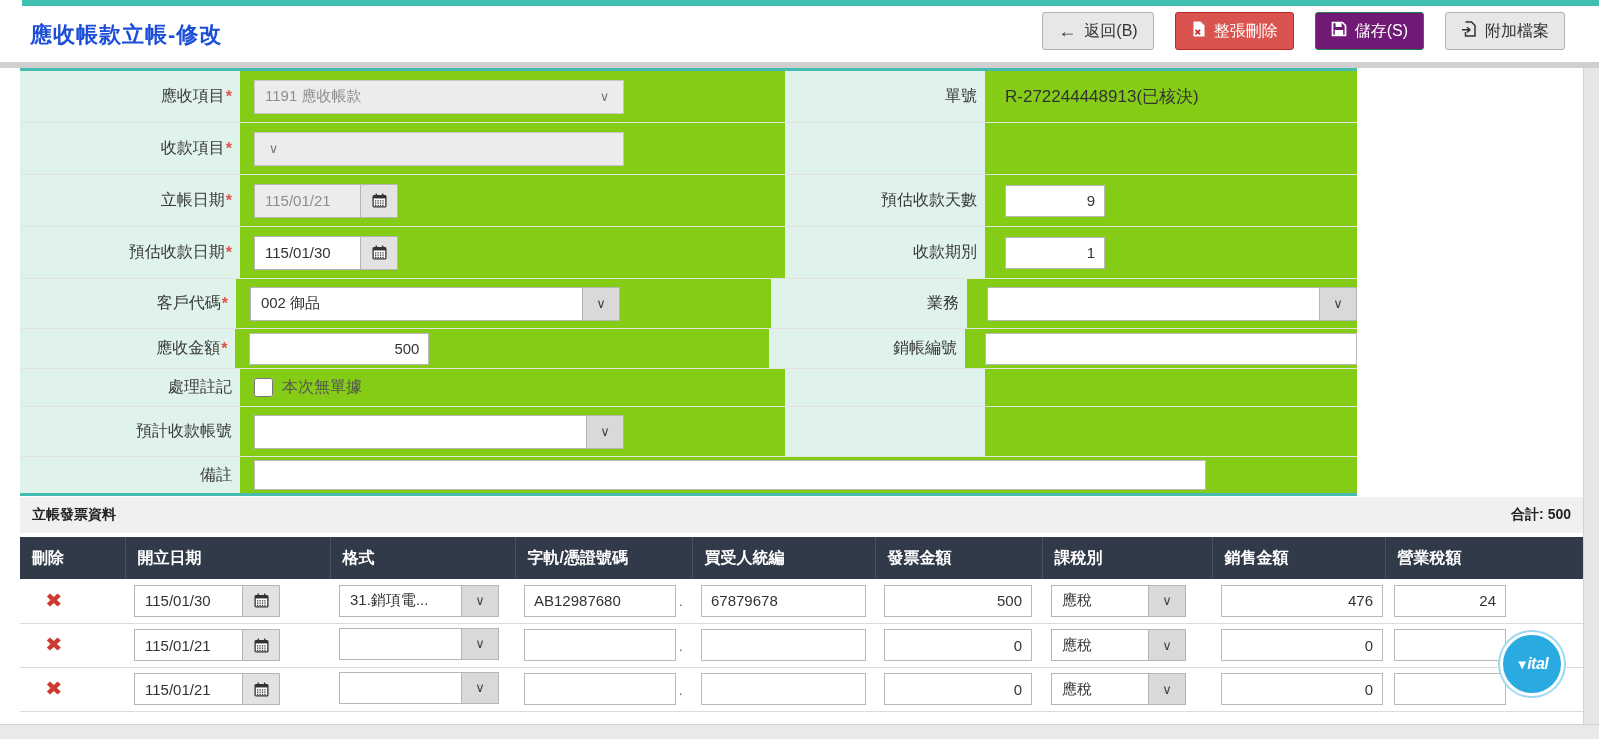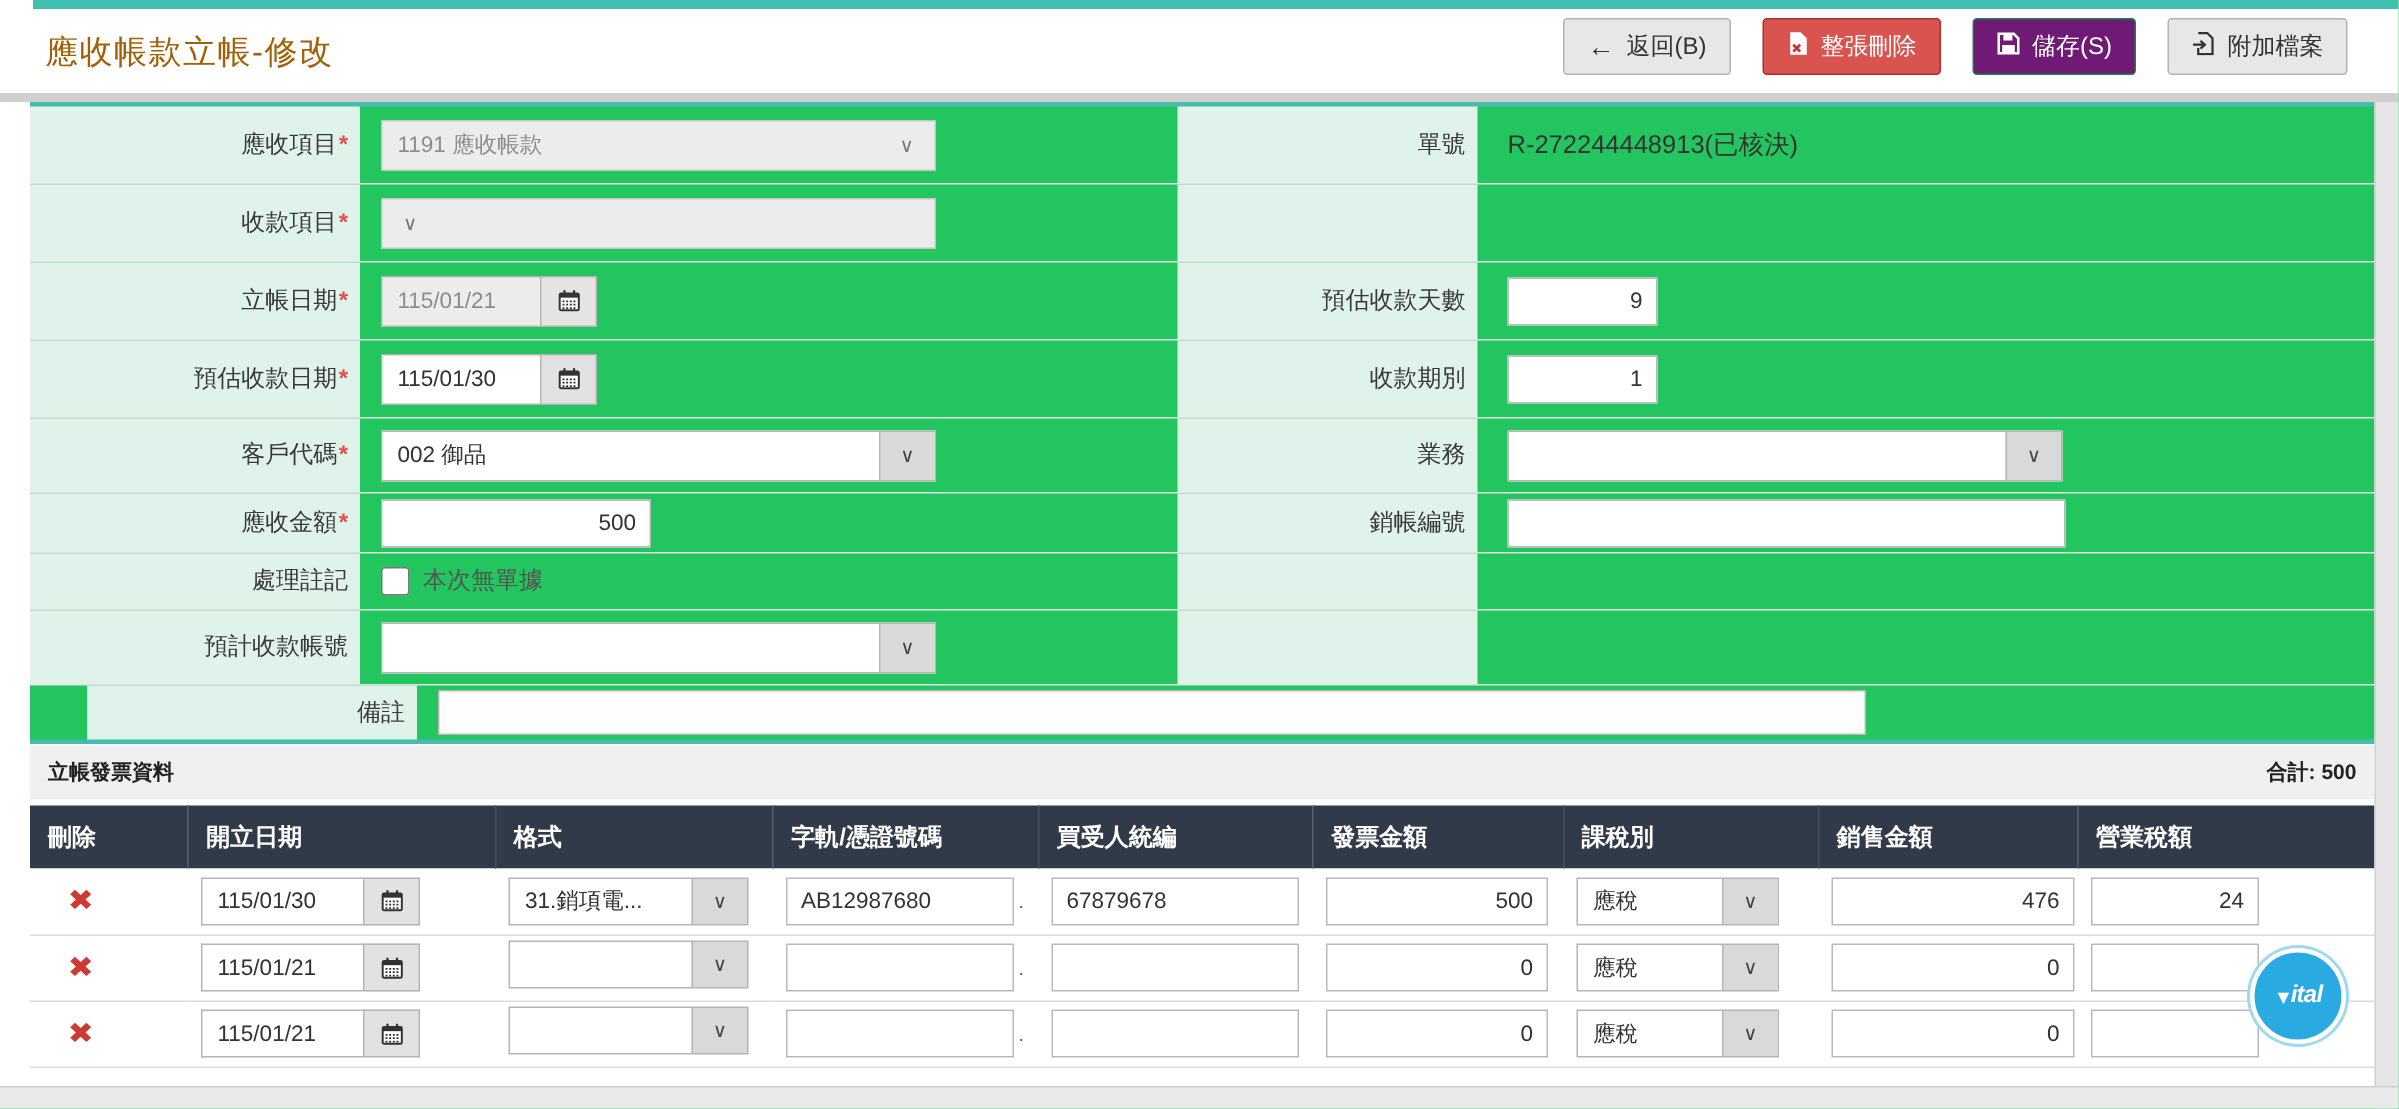--- a/index.html
+++ b/index.html
@@ -4,33 +4,33 @@
 <style>
   * { box-sizing: border-box; margin: 0; padding: 0; }
   html,body { width:1599px; height:739px; overflow:hidden; }
   body {
     font-family: "Liberation Sans", "DejaVu Sans", sans-serif;
     background:#ffffff; color:#333; position:relative;
   }
   
   .topline { position:absolute; left:22px; right:0; top:0; height:6px; background:#3fbfb0; }
   .header { position:absolute; left:0; right:0; top:6px; height:56px; background:#fff; }
-  .page-title { position:absolute; left:30px; top:14px; font-size:22px; font-weight:normal; color:#a16207; letter-spacing:1px; }
+  .page-title { position:absolute; left:30px; top:14px; font-size:22px; font-weight:bold; color:#1d4ed8; letter-spacing:1px; }
   .btn-group { position:absolute; right:34px; top:6px; display:flex; gap:21px; }
   .btn { height:38px; display:inline-flex; align-items:center; gap:8px; padding:0 15px;
          font-size:16px; border-radius:3px; border:1px solid #b3b3b3; background:#e7e7e7; color:#333; cursor:pointer; white-space:nowrap; }
   .btn.red   { background:#d9534f; border-color:#b52b27; color:#fff; }
   .btn.green { background:#701a75; border-color:#1e7e49; color:#fff; }
   .arrow-glyph { font-size:18px; line-height:1; }
   .hdr-divider { position:absolute; left:0; right:0; top:62px; height:6px; background:#cfcfcf; }
 
   
-  .form-panel { position:absolute; left:20px; top:68px; width:1563px; border-top:3px solid #46bcae; border-bottom:3px solid #46bcae; background:#22c55e; }
+  .form-panel { position:absolute; left:20px; top:68px; width:1337px; border-top:3px solid #46bcae; border-bottom:3px solid #46bcae; background:#84cc16; }
   .frow { display:flex; align-items:stretch; border-bottom:1px solid #e3e3e3; }
-  .frow:last-child { border-bottom:none;padding-left:38px; }
+  .frow:last-child { border-bottom:none; }
   .h52{height:52px} .h50{height:50px} .h40{height:40px} .h38{height:38px} .h36{height:36px}
   .lcell { width:220px; background:#dff3ea; display:flex; align-items:center; justify-content:flex-end; padding-right:8px; font-size:16px; color:#3a3a3a; }
   .fcell { width:545px; display:flex; align-items:center; padding-left:14px; }
   .rlcell { width:200px; background:#dff3ea; display:flex; align-items:center; justify-content:flex-end; padding-right:8px; font-size:16px; color:#3a3a3a; }
   .rfcell { flex:1; display:flex; align-items:center; padding-left:20px; }
   .fcell-full { flex:1; display:flex; align-items:center; padding-left:14px; }
   .req { color:#e0514e; font-weight:bold; margin-left:1px; }
 
   .combo { display:inline-flex; align-items:stretch; height:34px; border:1px solid #b5b5b5; background:#fff; cursor:pointer; }
   .combo .ctext { flex:1; display:flex; align-items:center; padding:0 10px; font-size:15px; color:#333; overflow:hidden; white-space:nowrap; }

